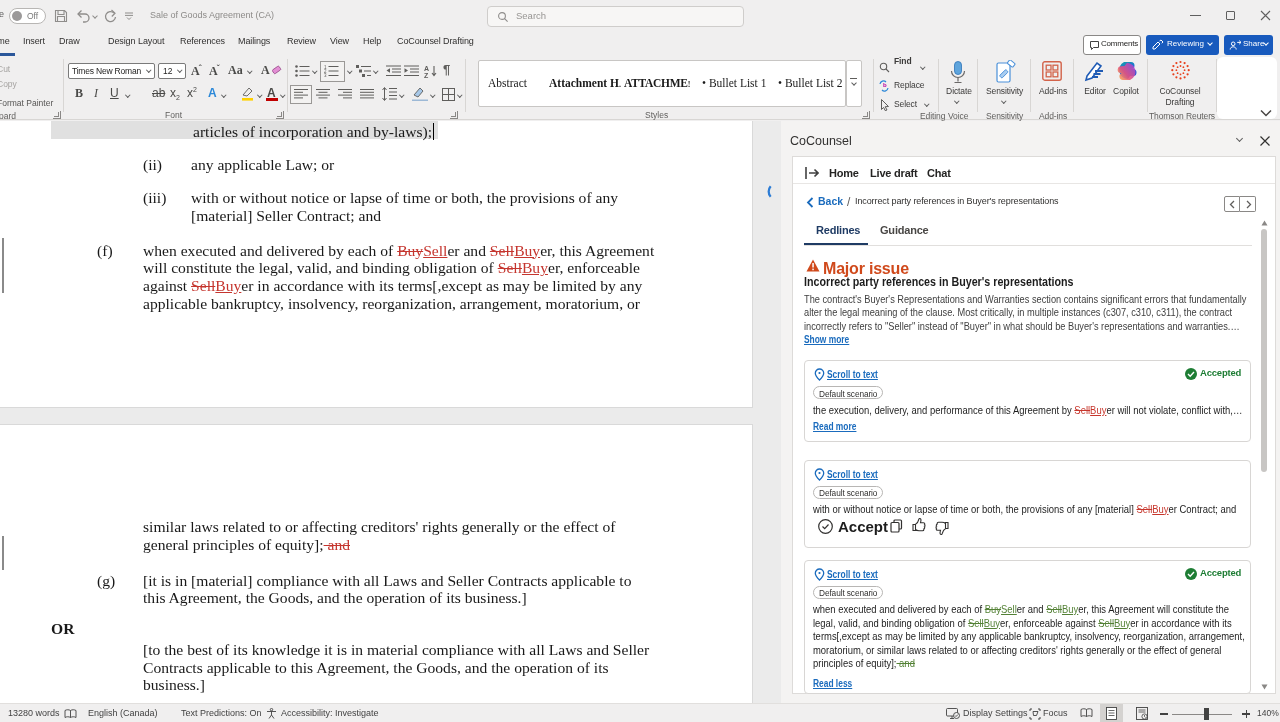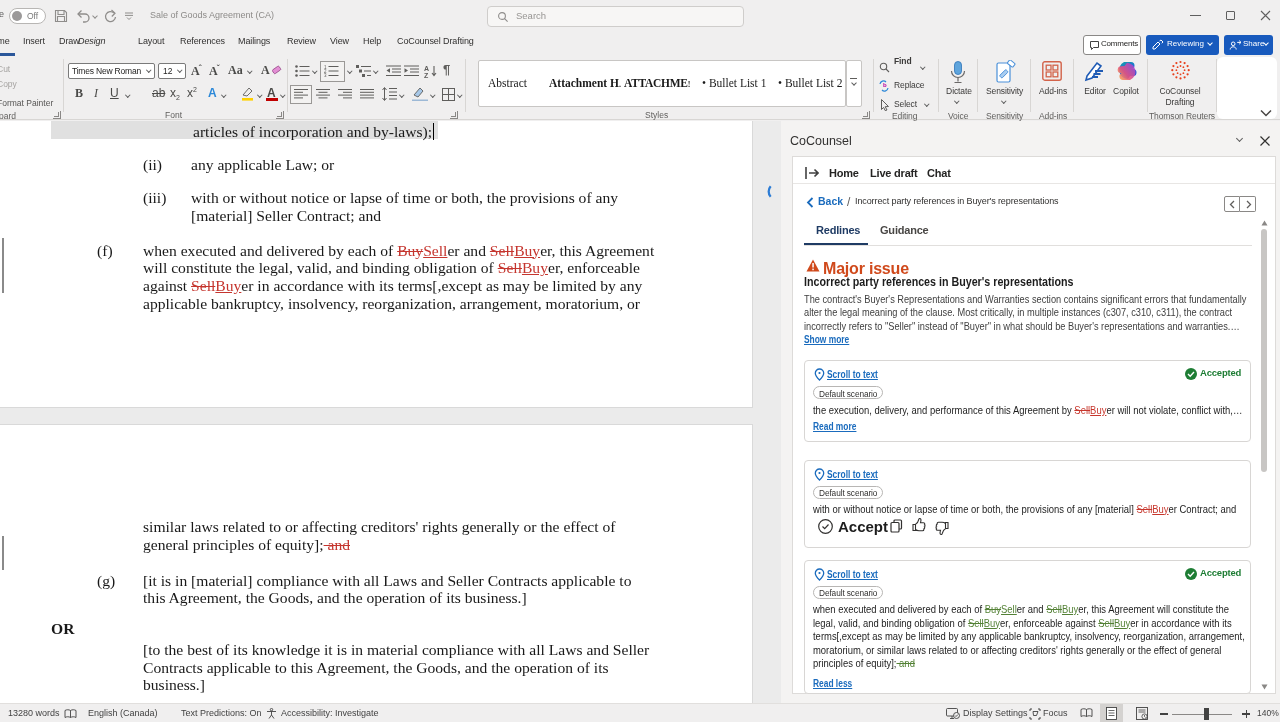--- a/index.html
+++ b/index.html
@@ -72,21 +72,21 @@
   <span class="abs" style="left:1226px;top:11px;width:9px;height:9px;border:1.1px solid #5f5f5f;border-radius:1px;"></span>
   <svg class="abs" style="left:1260px;top:10px;" width="11" height="11" viewBox="0 0 11 11">
       <path d="M1 1 L10 10 M10 1 L1 10" stroke="#5f5f5f" stroke-width="1.1"></path>
     </svg>
 </div>
 <div id="menubar">
   <span class="abs" style="left:-14px;top:4px;font-size:9px;letter-spacing:-0.1px;color:#323130;">Home</span>
   <span class="abs" style="left:0px;top:21px;width:15px;height:2.5px;background:#2b579a;"></span>
   <span class="abs" style="left:23px;top:4px;font-size:9px;letter-spacing:-0.1px;color:#323130;">Insert</span>
   <span class="abs" style="left:59px;top:4px;font-size:9px;letter-spacing:-0.1px;color:#323130;">Draw</span>
-  <span class="abs" style="left:78px;top:4px;font-size:9px;letter-spacing:-0.1px;color:#323130;font-style:italic;">Design</span>
+  <span class="abs" style="left:108px;top:4px;font-size:9px;letter-spacing:-0.1px;color:#323130;">Design</span>
   <span class="abs" style="left:138px;top:4px;font-size:9px;letter-spacing:-0.1px;color:#323130;">Layout</span>
   <span class="abs" style="left:180px;top:4px;font-size:9px;letter-spacing:-0.1px;color:#323130;">References</span>
   <span class="abs" style="left:238px;top:4px;font-size:9px;letter-spacing:-0.1px;color:#323130;">Mailings</span>
   <span class="abs" style="left:287px;top:4px;font-size:9px;letter-spacing:-0.1px;color:#323130;">Review</span>
   <span class="abs" style="left:330px;top:4px;font-size:9px;letter-spacing:-0.1px;color:#323130;">View</span>
   <span class="abs" style="left:363px;top:4px;font-size:9px;letter-spacing:-0.1px;color:#323130;">Help</span>
   <span class="abs" style="left:397px;top:4px;font-size:9px;letter-spacing:-0.1px;color:#323130;">CoCounsel Drafting</span>
   <span class="abs" style="left:1083px;top:3px;width:58px;height:20px;background:#fff;border:1px solid #8a8886;border-radius:3px;"></span>
   <svg class="abs" style="left:1089px;top:8px;" width="11" height="11" viewBox="0 0 11 11">
       <path d="M1.5 1.5 h8 v6 h-5 l-2 2 v-2 h-1 z" fill="none" stroke="#424242" stroke-width="1"></path>
@@ -242,21 +242,21 @@
   <svg class="abs" style="left:878px;top:24px;" width="12" height="12" viewBox="0 0 12 12">
       <path d="M2 4 a3.5 3.5 0 0 1 6-2 M10 8 a3.5 3.5 0 0 1-6 2" fill="none" stroke="#2b88d8" stroke-width="1.2"></path>
       <text x="5" y="7" font-size="6" fill="#b4009e" font-weight="bold">b</text>
     </svg>
   <span class="abs edt" style="left:894px;top:24px;">Replace</span>
   <svg class="abs" style="left:880px;top:43px;" width="10" height="12" viewBox="0 0 10 12">
       <path d="M1.5 0.5 L8.5 7.5 L5.2 7.7 L7 11 L5.2 11.6 L3.6 8.4 L1.5 10.5 z" fill="none" stroke="#5f5e5c" stroke-width="1"></path>
     </svg>
   <span class="abs edt" style="left:894px;top:43px;">Select</span>
     <span class="chev abs" style="left:925px;top:46px;width:3.5px;height:3.5px;"></span>
-  <span class="abs glabel" style="left:892px;">Editing</span>
+  <span class="abs glabel" style="left:920px;">Editing</span>
   <span class="vsep" style="left:938px;"></span>
 
   <svg class="abs" style="left:949px;top:5px;" width="18" height="24" viewBox="0 0 18 24">
       <rect x="5.5" y="0.5" width="7" height="13" rx="3.5" fill="#5ea4dc" stroke="#2f73b8" stroke-width="0.8"></rect>
       <path d="M2.5 10 a6.5 6.5 0 0 0 13 0" fill="none" stroke="#6a6867" stroke-width="1.2"></path>
       <path d="M9 16.5 v4 M5.5 21.5 h7" stroke="#6a6867" stroke-width="1.2"></path>
     </svg>
   <span class="abs blabel" style="left:944px;width:30px;">Dictate</span>
   <span class="chev abs" style="left:955px;top:43px;width:3.5px;height:3.5px;"></span>
   <span class="abs glabel" style="left:948px;">Voice</span>

